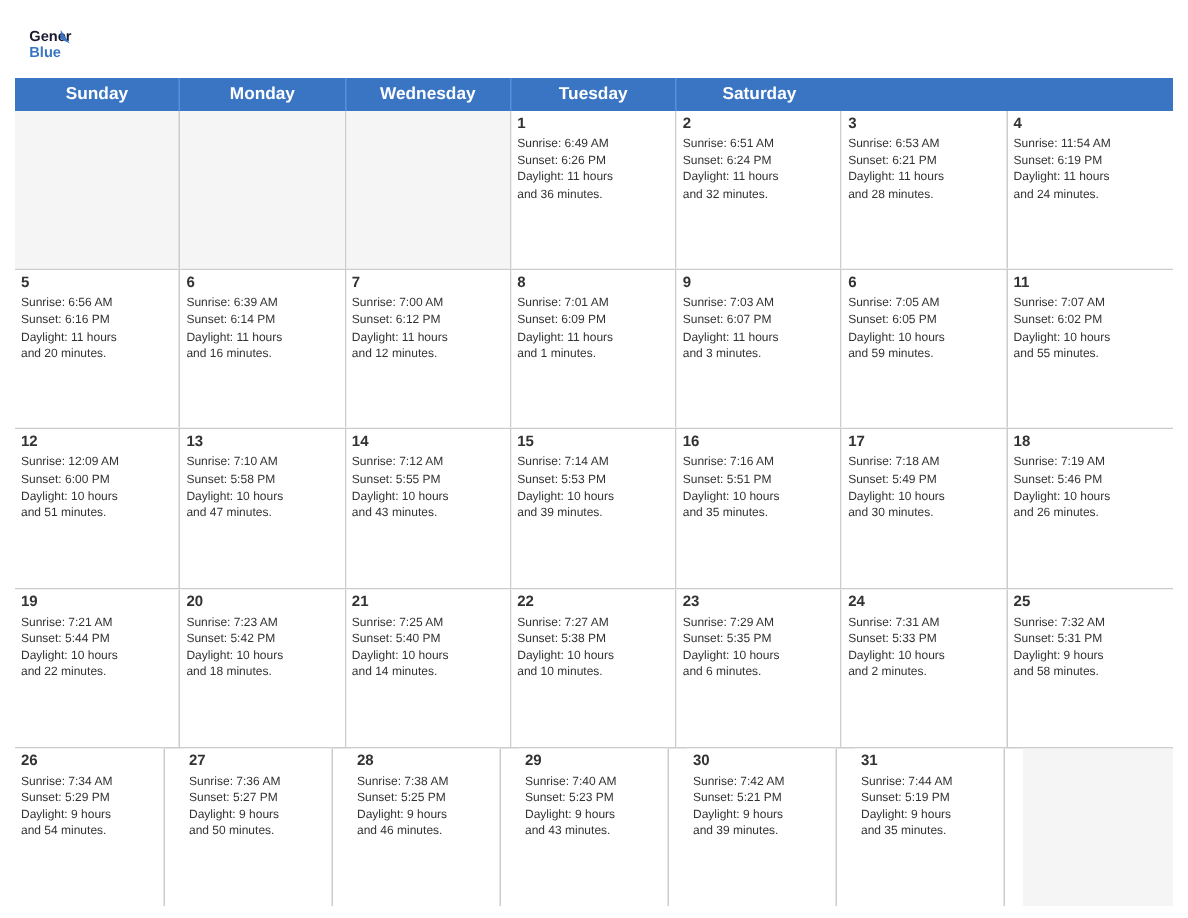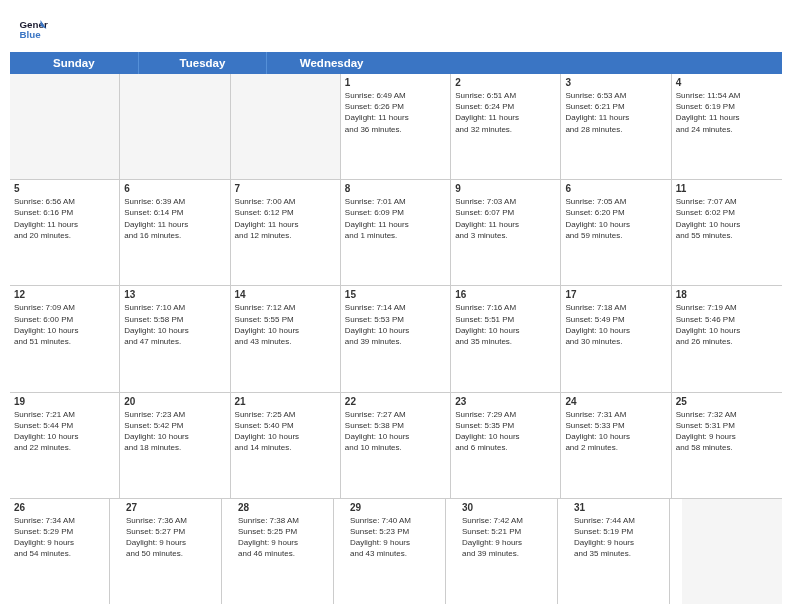--- a/index.html
+++ b/index.html
@@ -46,21 +46,21 @@
       color: #555;
     }
     .calendar {
       flex: 1;
       display: flex;
       flex-direction: column;
       padding: 0 10px 8px 10px;
     }
     .cal-header-row {
       display: grid;
-      grid-template-columns: repeat(6, 1fr);
+      grid-template-columns: repeat(7, 1fr);
       background: #3a75c4;
     }
     .cal-header-cell {
       color: #fff;
       font-size: 11.5px;
       font-weight: bold;
       text-align: center;
       padding: 5px 2px;
       border-right: 1px solid #5590d8;
     }
@@ -114,22 +114,24 @@
     </div>
     <div class="title-block">
       <div class="month-title"></div>
       <div class="location"></div>
     </div>
   </div>
 
   <div class="calendar">
     <div class="cal-header-row">
     <div class="cal-header-cell">Sunday</div>
+        <div class="cal-header-cell">Monday</div>
+        <div class="cal-header-cell">Wednesday</div>
         <div class="cal-header-cell">Tuesday</div>
-        <div class="cal-header-cell">Wednesday</div>
+        <div class="cal-header-cell">Saturday</div>
       </div>
     <div class="cal-body">
     <div class="cal-row">
           <div class="cal-cell empty"></div>
           <div class="cal-cell empty"></div>
           <div class="cal-cell empty"></div>
           <div class="cal-cell">
             <div class="day-num">1</div>
             <div class="cell-line">Sunrise: 6:49 AM</div>
             <div class="cell-line">Sunset: 6:26 PM</div>
@@ -190,36 +192,36 @@
           <div class="cal-cell">
             <div class="day-num">9</div>
             <div class="cell-line">Sunrise: 7:03 AM</div>
             <div class="cell-line">Sunset: 6:07 PM</div>
             <div class="cell-line">Daylight: 11 hours</div>
             <div class="cell-line">and 3 minutes.</div>
           </div>
           <div class="cal-cell">
             <div class="day-num">6</div>
             <div class="cell-line">Sunrise: 7:05 AM</div>
-            <div class="cell-line">Sunset: 6:20 PM</div>
+            <div class="cell-line">Sunset: 6:05 PM</div>
             <div class="cell-line">Daylight: 10 hours</div>
             <div class="cell-line">and 59 minutes.</div>
           </div>
           <div class="cal-cell">
             <div class="day-num">11</div>
             <div class="cell-line">Sunrise: 7:07 AM</div>
             <div class="cell-line">Sunset: 6:02 PM</div>
             <div class="cell-line">Daylight: 10 hours</div>
             <div class="cell-line">and 55 minutes.</div>
           </div>
         </div>
         <div class="cal-row">
           <div class="cal-cell">
             <div class="day-num">12</div>
-            <div class="cell-line">Sunrise: 7:09 AM</div>
+            <div class="cell-line">Sunrise: 12:09 AM</div>
             <div class="cell-line">Sunset: 6:00 PM</div>
             <div class="cell-line">Daylight: 10 hours</div>
             <div class="cell-line">and 51 minutes.</div>
           </div>
           <div class="cal-cell">
             <div class="day-num">13</div>
             <div class="cell-line">Sunrise: 7:10 AM</div>
             <div class="cell-line">Sunset: 5:58 PM</div>
             <div class="cell-line">Daylight: 10 hours</div>
             <div class="cell-line">and 47 minutes.</div>

